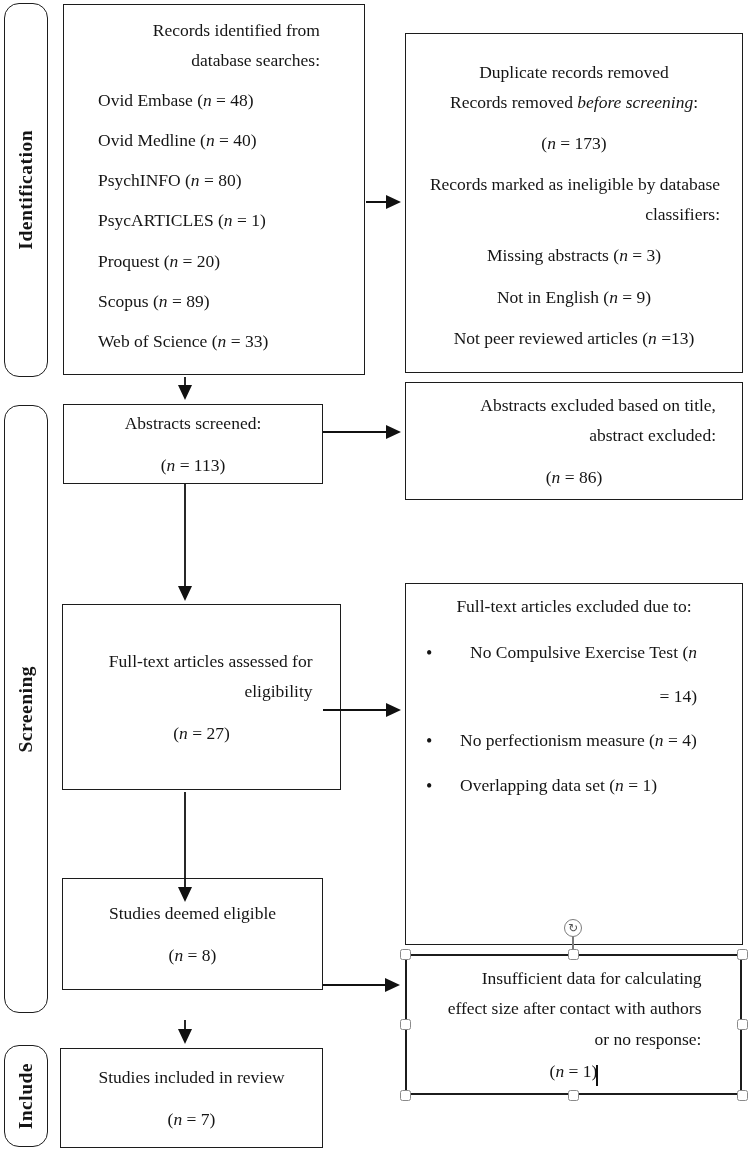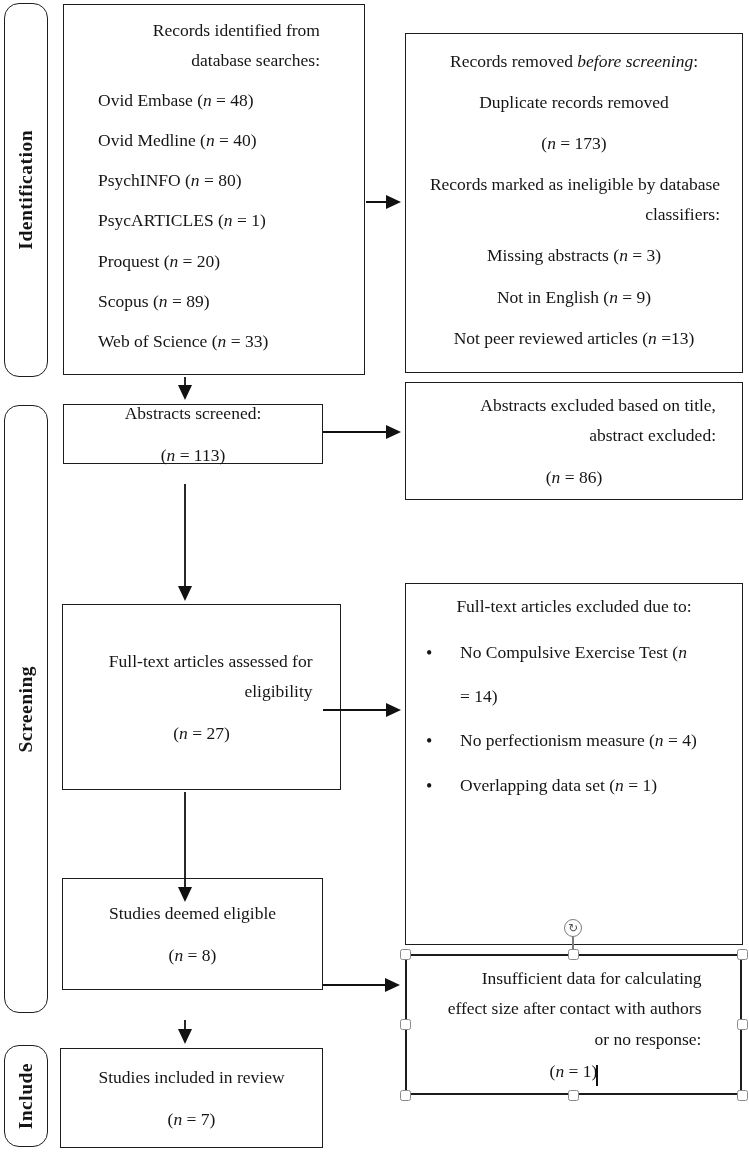--- a/index.html
+++ b/index.html
@@ -34,21 +34,21 @@
   
   #box-removed { padding:12px 14px; justify-content:flex-start; }
   #box-removed .wrap2 { max-width:292px; }
   
   .center-v { justify-content:center; padding:6px 12px; }
   
   #box-ft-excluded { padding:7px 14px; }
   #box-ft-excluded ul { list-style:none; margin:10px 0 0 0; padding:0 0 0 4px; align-self:stretch; }
   #box-ft-excluded li { display:flex; line-height:2.5; }
   #box-ft-excluded .bullet { width:34px; flex:0 0 34px; text-align:left; font-size:18px; padding-left:2px; }
-  #box-ft-excluded .btext { max-width:237px; text-align:left; }
+  #box-ft-excluded .btext { max-width:237px; text-align:right; }
   
   #box-ft-assessed .title { max-width:222px; }
   
   #box-abs-excluded .title { max-width:284px; }
   
   #box-insufficient { border-width:2.2px; border-top-width:2.6px; justify-content:center; padding:4px 20px;font-family:Liberation Serif, serif; }
   #box-insufficient .title { max-width:256px; line-height:1.75; }
   #box-insufficient .count { line-height:1.75; margin-top:1px; }
   
   .handle {
@@ -106,30 +106,30 @@
       <div class="para">Ovid Medline (<i>n</i> = 40)</div>
       <div class="para">PsychINFO (<i>n</i> = 80)</div>
       <div class="para">PsycARTICLES (<i>n</i> = 1)</div>
       <div class="para">Proquest (<i>n</i> = 20)</div>
       <div class="para">Scopus (<i>n</i> = 89)</div>
       <div class="para">Web of Science (<i>n</i> = 33)</div>
     </div>
   </div>
 
   <div class="box" id="box-removed" style="left:405px; top:33px; width:338px; height:340px;">
+    <div class="para mt">Duplicate records removed</div>
     <div class="para">Records removed <i>before screening</i>:</div>
-    <div class="para mt">Duplicate records removed</div>
     <div class="para mt">(<i>n</i> = 173)</div>
     <div class="para mt wrap2">Records marked as ineligible by database classifiers:</div>
     <div class="para mt">Missing abstracts (<i>n</i> = 3)</div>
     <div class="para mt">Not in English (<i>n</i> = 9)</div>
     <div class="para mt">Not peer reviewed articles (<i>n</i> =13)</div>
   </div>
 
-  <div class="box center-v" id="box-abs-screened" style="left:63px; top:404px; width:260px; height:60px;">
+  <div class="box center-v" id="box-abs-screened" style="left:63px; top:404px; width:260px; height:80px;">
     <div class="para">Abstracts screened:</div>
     <div class="para mt">(<i>n</i> = 113)</div>
   </div>
 
   <div class="box center-v" id="box-abs-excluded" style="left:405px; top:382px; width:338px; height:118px;">
     <div class="para title">Abstracts excluded based on title, abstract excluded:</div>
     <div class="para mt">(<i>n</i> = 86)</div>
   </div>
 
   <div class="box center-v" id="box-ft-assessed" style="left:62px; top:604px; width:279px; height:186px;">

